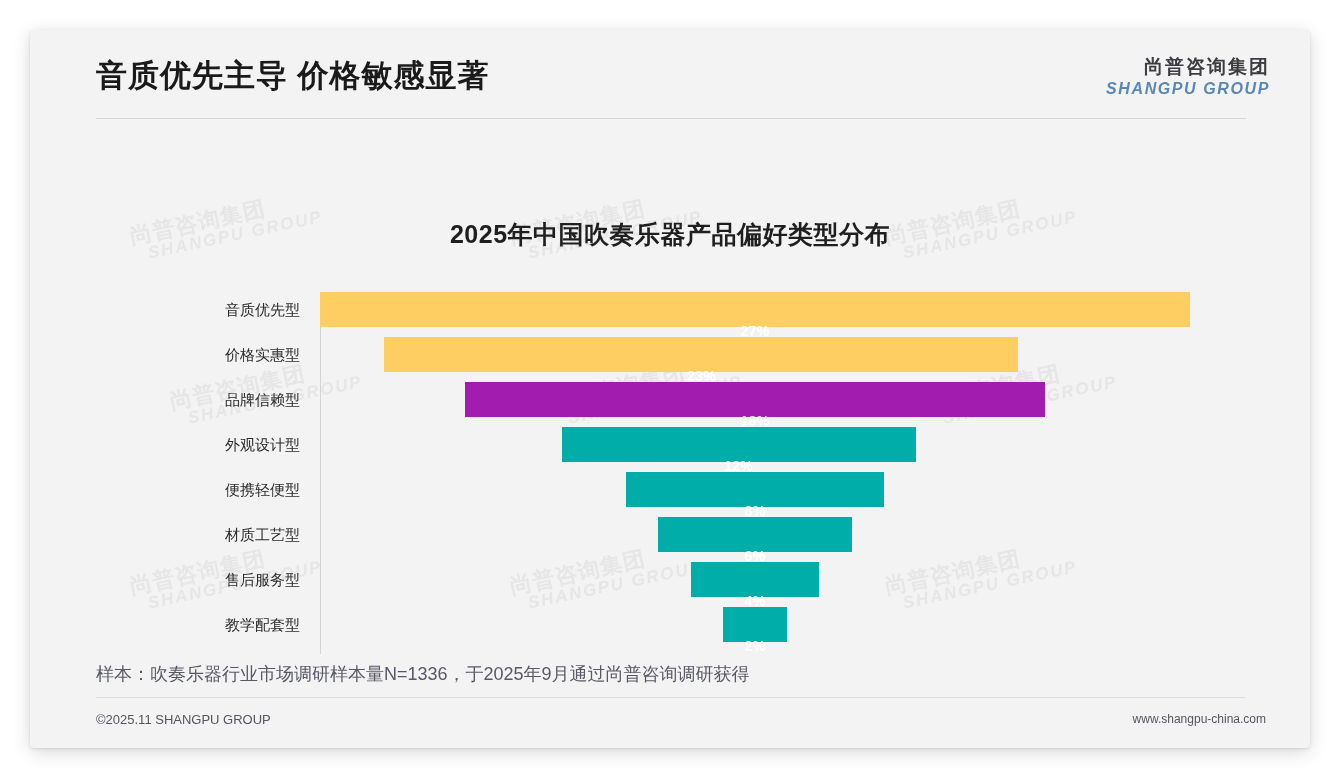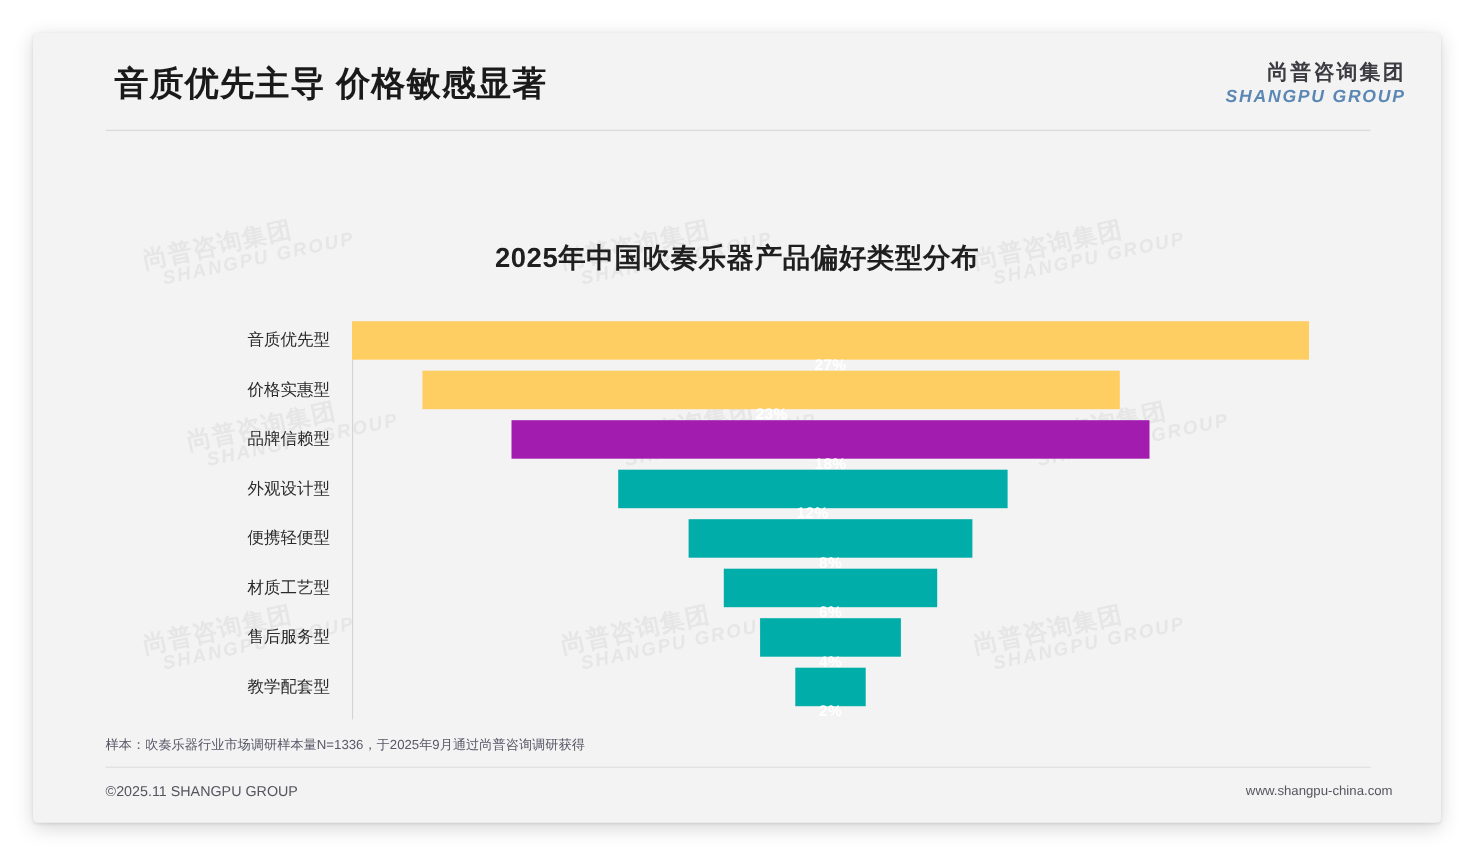--- a/index.html
+++ b/index.html
@@ -33,21 +33,21 @@
     user-select:none;
     line-height:1.05;
     white-space:nowrap;
   }
   .wm .wm-cn { font-size:22px; font-weight:bold; letter-spacing:1px; display:block; }
   .wm .wm-en { font-size:17px; font-weight:bold; font-style:italic; letter-spacing:2px; display:block; padding-left:14px; }
 
   
   .header {
     position:absolute;
-    left:8px; top:0; width:100%; height:96px;
+    left:0; top:0; width:100%; height:96px;
     z-index:3;
   }
   .page-title {
     position:absolute;
     left:66px; top:25px;
     font-size:31px;
     font-weight:bold;
     color:#1a1a1a;
     letter-spacing:1px;
   }
@@ -128,21 +128,21 @@
     font-weight:bold;
     color:#ffffff;
     letter-spacing:0.3px;
     margin-top:42px;
   }
 
   
   .footnote {
     position:absolute;
     left:66px; bottom:62px;
-    font-size:12px;
+    font-size:18px;
     color:#585868;
     z-index:3;
   }
   .footnote-rule {
     position:absolute;
     left:66px; bottom:50px;
     width:1150px; height:1px;
     background:#dcdce2;
     z-index:3;
   }

